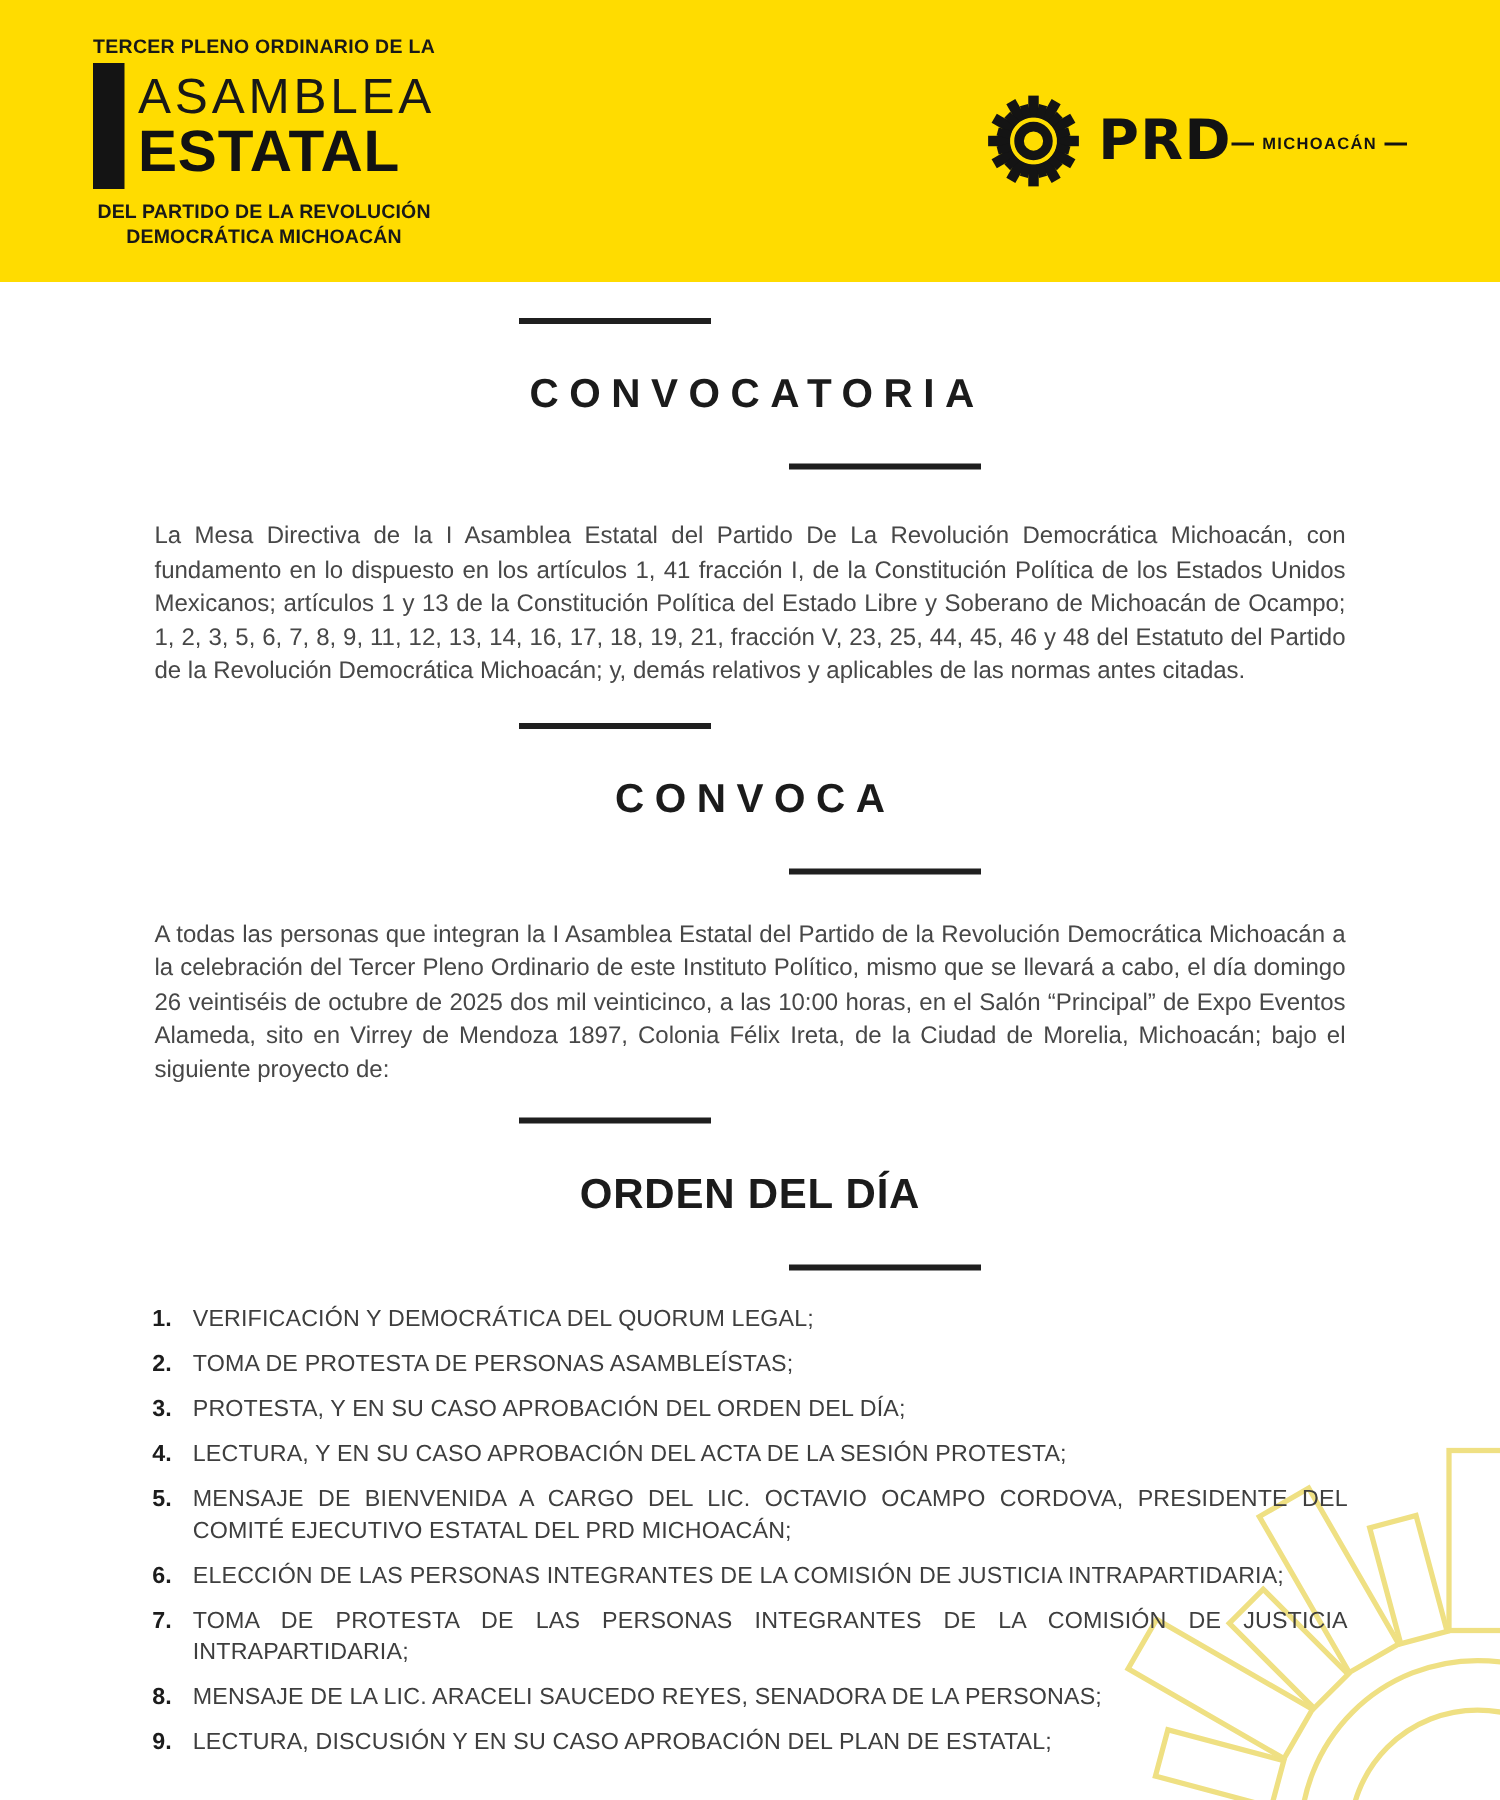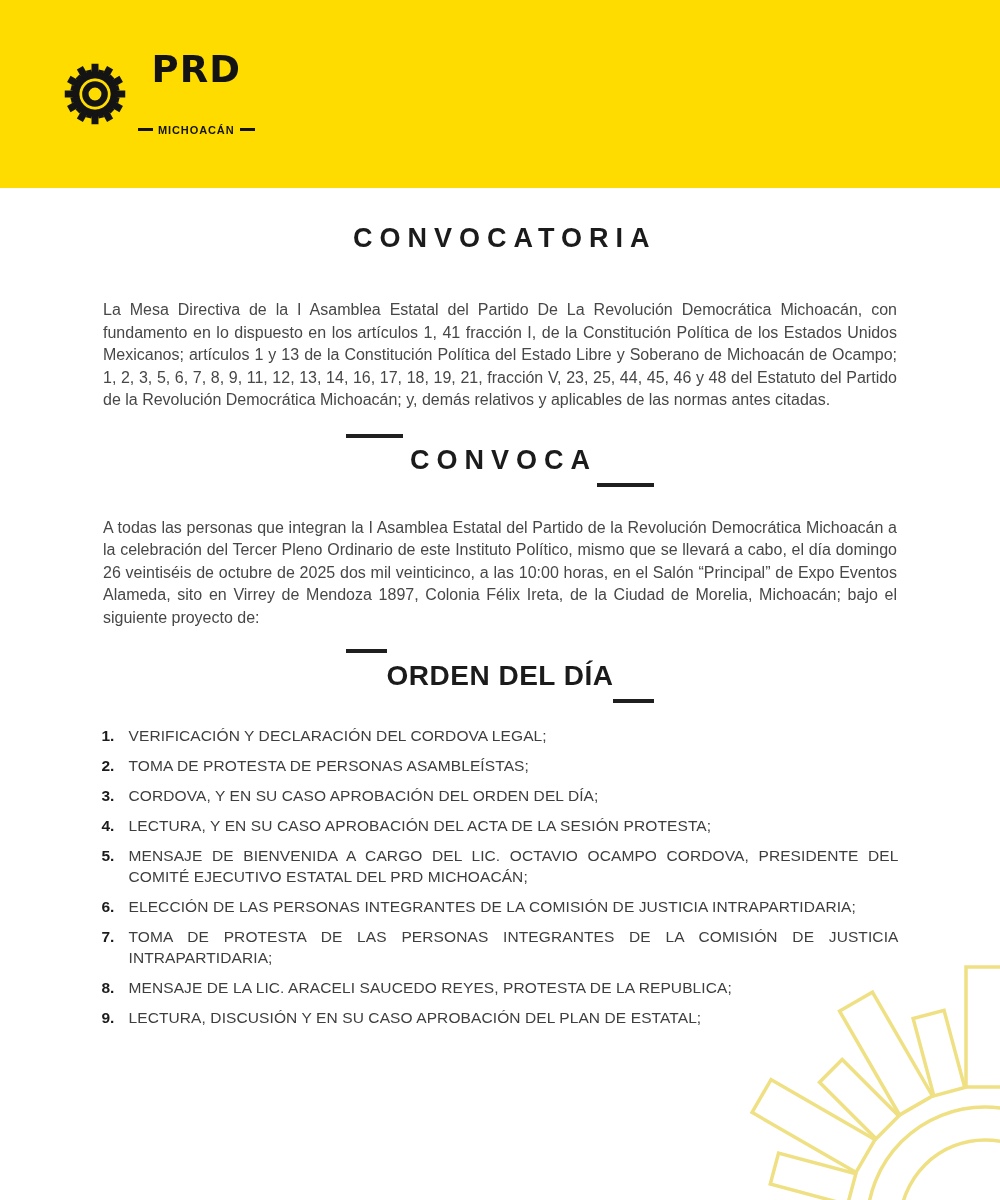--- a/index.html
+++ b/index.html
@@ -16,28 +16,28 @@
   }
   .brand{display:flex;flex-direction:column;align-items:center;margin-top:2px;}
   .brand-kicker{font-size:13px;font-weight:bold;letter-spacing:.2px;color:#181818;white-space:nowrap;}
   .brand-main{display:flex;align-items:center;gap:9px;margin-top:4px;}
   .numeral{display:block;width:21px;height:84px;background:#141414;color:transparent;overflow:hidden;font-size:10px;}
   .titles{display:flex;flex-direction:column;align-items:flex-start;}
   .t1{font-size:33px;font-weight:400;letter-spacing:2.5px;line-height:1.04;color:#181818;}
   .t2{font-size:39px;font-weight:800;letter-spacing:.5px;line-height:1.0;color:#121212;}
   .brand-sub{margin-top:7px;text-align:center;font-size:13px;font-weight:bold;color:#181818;line-height:1.3;letter-spacing:.1px;}
   .party{display:flex;align-items:center;gap:10px;}
-  .party-text{display:flex;flex-direction:column;align-items:center;gap:32px;}
+  .party-text{display:flex;flex-direction:row;align-items:center;}
   .acronym{font-family:"DejaVu Sans", sans-serif;font-size:37px;font-weight:800;letter-spacing:1px;line-height:.95;color:#131313;}
   .region-row{display:flex;align-items:center;gap:5px;margin-top:4px;}
   .dash{width:15px;height:2.5px;background:#131313;}
   .region{font-size:11px;font-weight:800;letter-spacing:.9px;color:#131313;}
   
   main{position:relative;z-index:1;}
-  .shead{width:308px;margin:0 auto;display:flex;flex-direction:row;}
+  .shead{width:308px;margin:0 auto;display:flex;flex-direction:column;gap:20px;}
   .rule{height:4px;background:#1f1f1f;width:128px;}
   .rule.top{align-self:flex-start;}
   .rule.bot{align-self:flex-end;}
   .shead h2{margin:11px 0;text-align:center;font-weight:800;color:#1b1b1b;white-space:nowrap;}
   .h-wide{font-size:27px;letter-spacing:7px;padding-left:7px;}
   .h-orden{font-size:28px;letter-spacing:.5px;}
   #s1{margin-top:24px;}
   #s2{margin-top:22px;}
   #s3{margin-top:20px;}
   .para{width:794px;margin:34px auto 0;text-align:justify;font-size:16px;line-height:22.5px;color:#474747;}
@@ -48,20 +48,34 @@
   .agenda .txt{flex:1;text-align:justify;color:#3e3e3e;font-size:15.5px;line-height:21px;letter-spacing:.1px;}
   
   .watermark{position:absolute;right:-265px;bottom:-305px;width:560px;height:560px;z-index:0;pointer-events:none;}
 </style>
 </head>
 <body>
 
 <div class="page">
 
   <header class="band">
+    <div class="brand">
+      <div class="brand-kicker">TERCER PLENO ORDINARIO DE LA</div>
+      <div class="brand-main">
+        <span class="numeral">I</span>
+        <span class="titles">
+          <span class="t1">ASAMBLEA</span>
+          <span class="t2">ESTATAL</span>
+        </span>
+      </div>
+      <div class="brand-sub">
+        <div>DEL PARTIDO DE LA REVOLUCIÓN</div>
+        <div>DEMOCRÁTICA MICHOACÁN</div>
+      </div>
+    </div>
 
     <div class="party">
       <svg viewBox="0 0 72 72" width="66" height="66" aria-hidden="true">
         <g fill="#141414">
           <rect x="32.2" y="3" width="7.6" height="16" transform="rotate(0 36 36)"></rect>
           <rect x="32.2" y="3" width="7.6" height="16" transform="rotate(30 36 36)"></rect>
           <rect x="32.2" y="3" width="7.6" height="16" transform="rotate(60 36 36)"></rect>
           <rect x="32.2" y="3" width="7.6" height="16" transform="rotate(90 36 36)"></rect>
           <rect x="32.2" y="3" width="7.6" height="16" transform="rotate(120 36 36)"></rect>
           <rect x="32.2" y="3" width="7.6" height="16" transform="rotate(150 36 36)"></rect>
@@ -119,49 +133,49 @@
 
     <section id="s3">
       <div class="shead">
         <span class="rule top"></span>
         <h2 class="h-orden">ORDEN DEL DÍA</h2>
         <span class="rule bot"></span>
       </div>
       <ol class="agenda">
         <li>
           <span class="num">1.</span>
-          <span class="txt">VERIFICACIÓN Y DECLARACIÓN DEL CORDOVA LEGAL;</span>
+          <span class="txt">VERIFICACIÓN Y DEMOCRÁTICA DEL QUORUM LEGAL;</span>
         </li>
         <li>
           <span class="num">2.</span>
           <span class="txt">TOMA DE PROTESTA DE PERSONAS ASAMBLEÍSTAS;</span>
         </li>
         <li>
           <span class="num">3.</span>
-          <span class="txt">CORDOVA, Y EN SU CASO APROBACIÓN DEL ORDEN DEL DÍA;</span>
+          <span class="txt">PROTESTA, Y EN SU CASO APROBACIÓN DEL ORDEN DEL DÍA;</span>
         </li>
         <li>
           <span class="num">4.</span>
           <span class="txt">LECTURA, Y EN SU CASO APROBACIÓN DEL ACTA DE LA SESIÓN PROTESTA;</span>
         </li>
         <li>
           <span class="num">5.</span>
           <span class="txt">MENSAJE DE BIENVENIDA A CARGO DEL LIC. OCTAVIO OCAMPO CORDOVA, PRESIDENTE DEL COMITÉ EJECUTIVO ESTATAL DEL PRD MICHOACÁN;</span>
         </li>
         <li>
           <span class="num">6.</span>
           <span class="txt">ELECCIÓN DE LAS PERSONAS INTEGRANTES DE LA COMISIÓN DE JUSTICIA INTRAPARTIDARIA;</span>
         </li>
         <li>
           <span class="num">7.</span>
           <span class="txt">TOMA DE PROTESTA DE LAS PERSONAS INTEGRANTES DE LA COMISIÓN DE JUSTICIA INTRAPARTIDARIA;</span>
         </li>
         <li>
           <span class="num">8.</span>
-          <span class="txt">MENSAJE DE LA LIC. ARACELI SAUCEDO REYES, PROTESTA DE LA REPUBLICA;</span>
+          <span class="txt">MENSAJE DE LA LIC. ARACELI SAUCEDO REYES, SENADORA DE LA PERSONAS;</span>
         </li>
         <li>
           <span class="num">9.</span>
           <span class="txt">LECTURA, DISCUSIÓN Y EN SU CASO APROBACIÓN DEL PLAN DE ESTATAL;</span>
         </li>
       </ol>
     </section>
   </main>
 
   <svg class="watermark" viewBox="0 0 560 560" aria-hidden="true">

